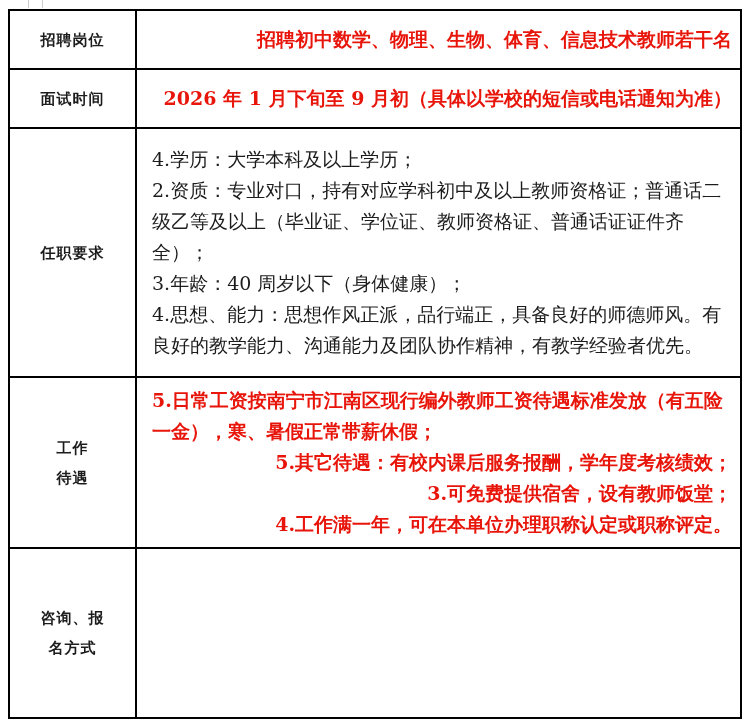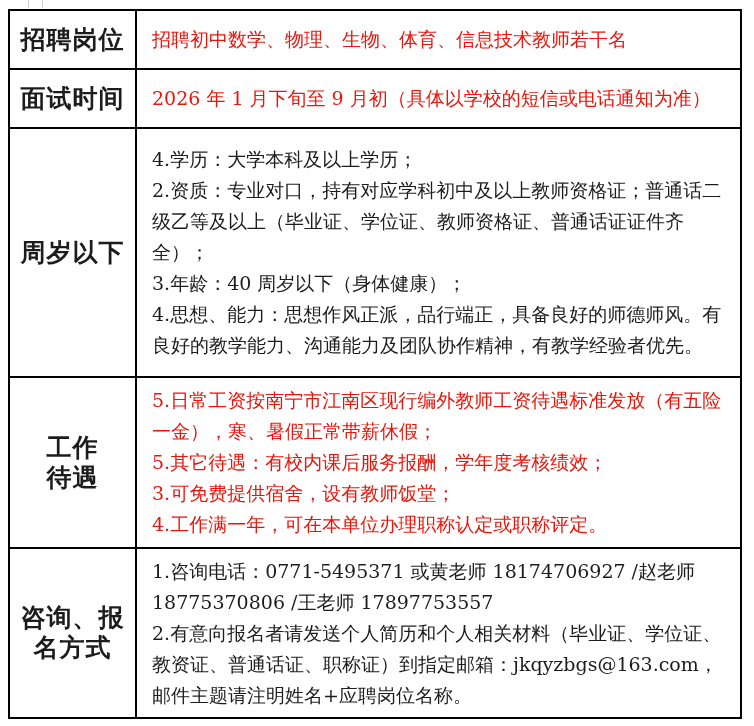--- a/index.html
+++ b/index.html
@@ -31,36 +31,36 @@
   .row-2 { height: 59px; }
   .row-3 { height: 249px; }
   .row-4 { height: 171px; }
 
   .cell-label {
     width: 127px; flex: 0 0 127px;
     border-right: 2px solid #000;
     display: flex; align-items: center; justify-content: center;
     text-align: center;
     font-weight: bold;
-    font-size: 25px;
+    font-size: 15px;
     line-height: 30px;
     color: #1c1c1c;
     white-space: pre-line;
     letter-spacing: 1px;
   }
   .cell-content {
     flex: 1;
     display: flex; flex-direction: column; justify-content: center;
     padding: 6px 8px 6px 15px;
     font-size: 19px;
     line-height: 31px;
     color: #1c1c1c;
   }
   .cell-content p { margin: 0; }
-  .red { color: #e8150b; font-weight: normal; }
+  .red { color: #e8150b; font-weight: bold; align-items: flex-end; }
 </style>
 </head>
 <body>
 
 <div class="stage">
 
   <div class="crop-artifact"></div>
 
   <div class="doc-table">
 
@@ -72,21 +72,21 @@
     </div>
 
     <div class="row row-2">
       <div class="cell-label">面试时间</div>
       <div class="cell-content red">
         <p>2026 年 1 月下旬至 9 月初（具体以学校的短信或电话通知为准）</p>
       </div>
     </div>
 
     <div class="row row-3">
-      <div class="cell-label">周岁以下</div>
+      <div class="cell-label">任职要求</div>
       <div class="cell-content">
         <p>4.学历：大学本科及以上学历；</p>
         <p>2.资质：专业对口，持有对应学科初中及以上教师资格证；普通话二级乙等及以上（毕业证、学位证、教师资格证、普通话证证件齐全）；</p>
         <p>3.年龄：40 周岁以下（身体健康）；</p>
         <p>4.思想、能力：思想作风正派，品行端正，具备良好的师德师风。有良好的教学能力、沟通能力及团队协作精神，有教学经验者优先。</p>
       </div>
     </div>
 
     <div class="row row-4">
       <div class="cell-label">工作
@@ -95,20 +95,16 @@
         <p>5.日常工资按南宁市江南区现行编外教师工资待遇标准发放（有五险一金），寒、暑假正常带薪休假；</p>
         <p>5.其它待遇：有校内课后服务报酬，学年度考核绩效；</p>
         <p>3.可免费提供宿舍，设有教师饭堂；</p>
         <p>4.工作满一年，可在本单位办理职称认定或职称评定。</p>
       </div>
     </div>
 
     <div class="row row-5">
       <div class="cell-label">咨询、报
 名方式</div>
-      <div class="cell-content">
-        <p>1.咨询电话：0771-5495371 或黄老师 18174706927 /赵老师 18775370806 /王老师 17897753557</p>
-        <p>2.有意向报名者请发送个人简历和个人相关材料（毕业证、学位证、教资证、普通话证、职称证）到指定邮箱：jkqyzbgs@163.com，邮件主题请注明姓名+应聘岗位名称。</p>
-      </div>
     </div>
 
   </div>
 </div>
 
 </body></html>

